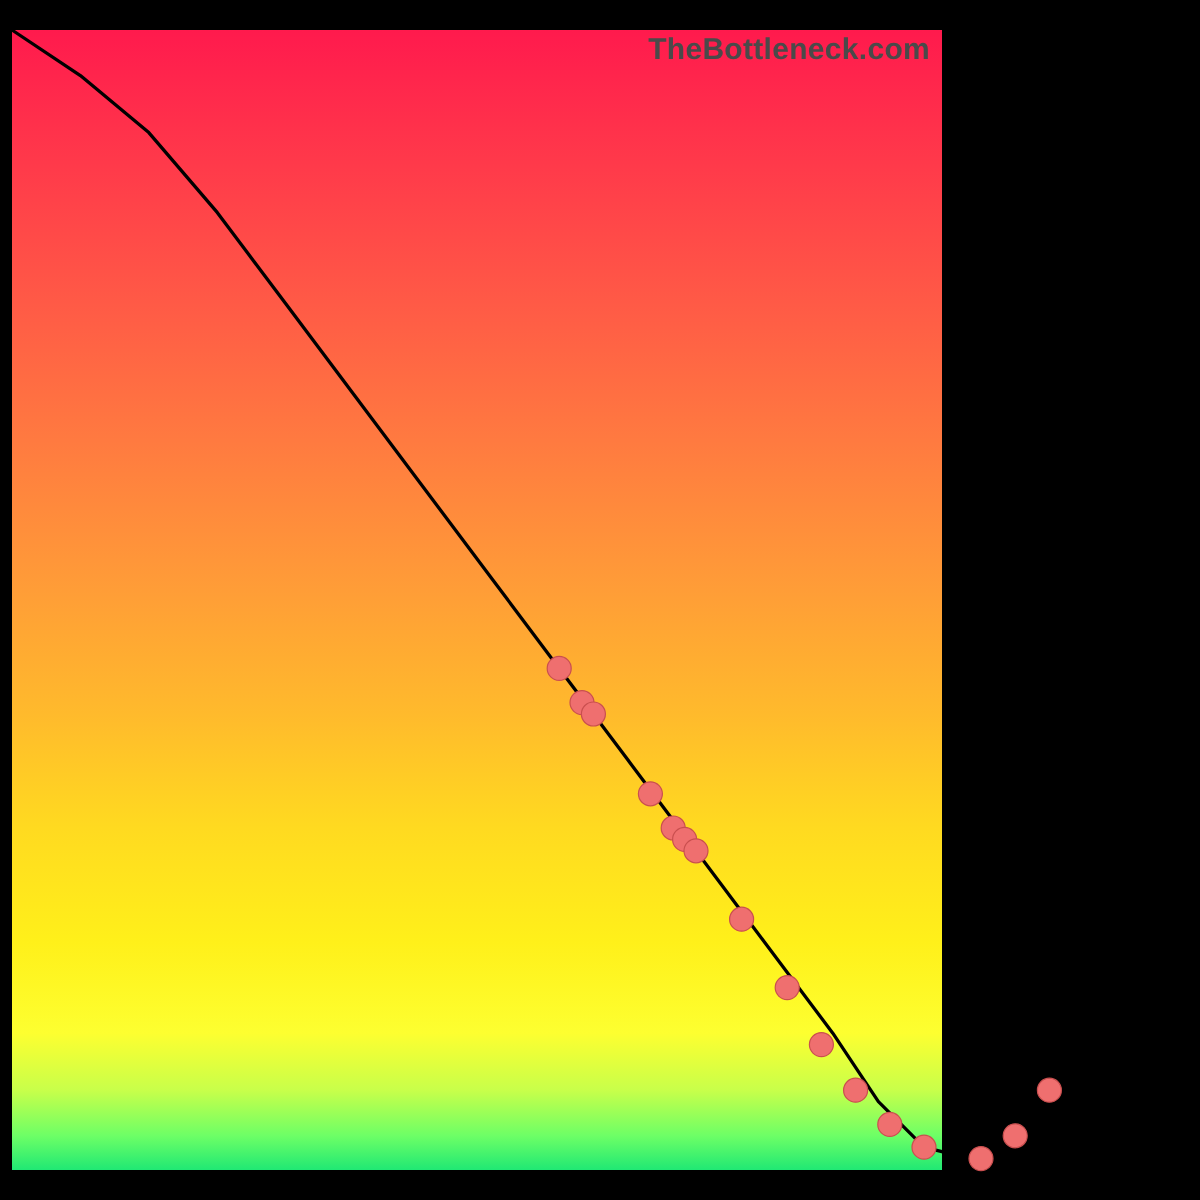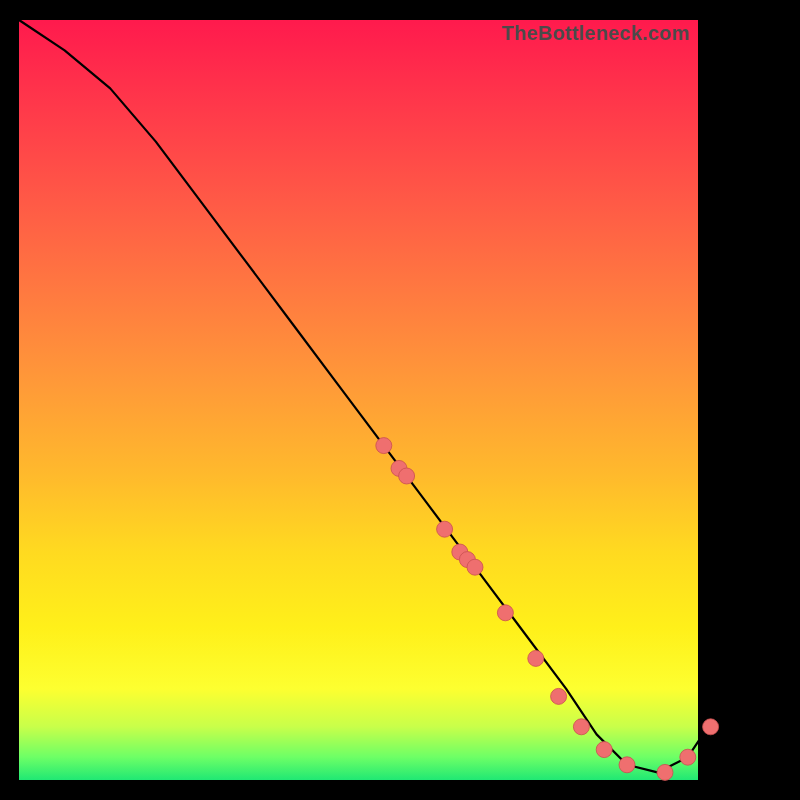--- a/index.html
+++ b/index.html
@@ -5,23 +5,23 @@
   * { margin: 0; padding: 0; box-sizing: border-box; }
   html, body { width: 800px; height: 800px; overflow: hidden; background: #000; }
   .frame {
     position: relative;
     width: 800px;
     height: 800px;
     background: #000;
   }
   .plot-area {
     position: absolute;
-    left: 19px;
+    left: 8px;
     top: 20px;
-    width: 679px;
+    width: 620px;
     height: 760px;
     background: linear-gradient(to bottom,
       #ff1a4d 0%,
       #ff3a4a 12%,
       #ff5a46 24%,
       #ff7a40 36%,
       #ff9a38 48%,
       #ffba2c 60%,
       #ffda20 70%,
       #fff01a 80%,

